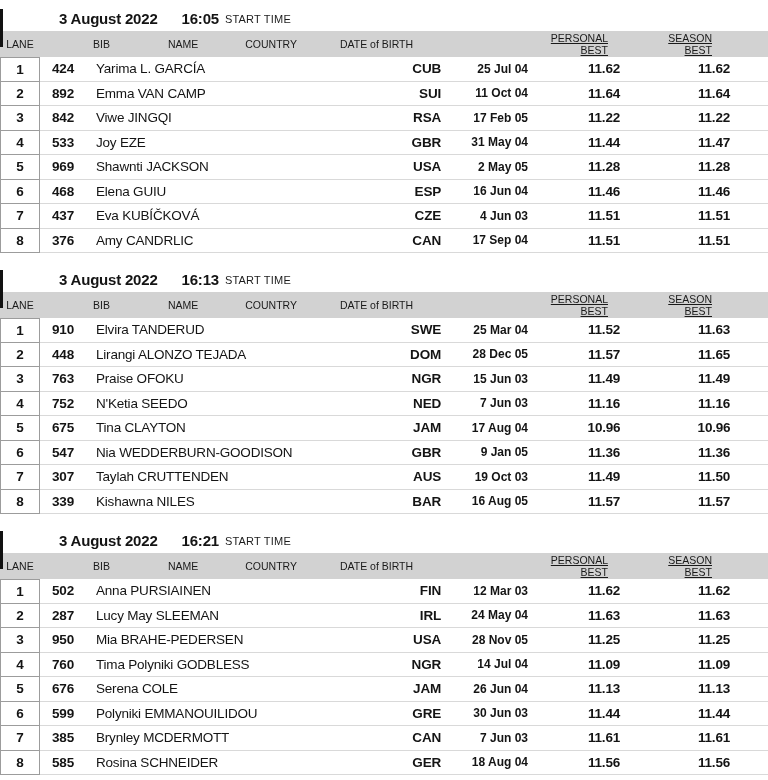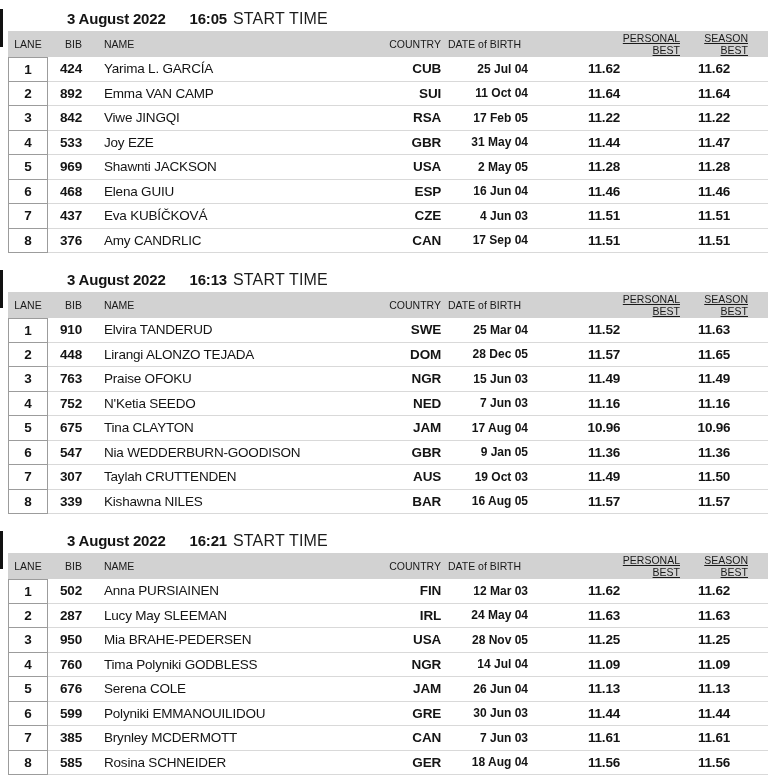--- a/index.html
+++ b/index.html
@@ -7,21 +7,21 @@
   body {
     font-family: "Liberation Sans", "DejaVu Sans", sans-serif;
     color: #141414;
     width: 768px;
     height: 780px;
     overflow: hidden;
   }
   .heat {
     position: relative;
     width: 768px;
-    padding-left: 8px;
+    padding-left: 0;
   }
   .heat.first { margin-top: 6px; }
   .heat + .heat { margin-top: 14px; }
   .edge-tab {
     position: absolute;
     left: 0;
     top: 3px;
     width: 3px;
     height: 38px;
     background: #111111;
@@ -37,36 +37,37 @@
     font-weight: bold;
     letter-spacing: -0.2px;
   }
   .title-time {
     font-size: 15px;
     font-weight: bold;
     margin-left: 24px;
     letter-spacing: -0.2px;
   }
   .title-startlabel {
-    font-size: 16px;
+    font-size: 11px;
     font-weight: 400;
     margin-left: 6px;
     letter-spacing: 0.2px;
     color: #1c1c1c;
   }
   .grid {
     display: grid;
     grid-template-columns: 40px 36px 1fr 61px 87px 152px 68px 20px;
     align-items: center;
   }
   .colhead-bar {
     background: #d2d2d2;
     height: 26px;
     font-size: 10.5px;
     color: #1a1a1a;
+    gap: 36px;
   }
   .ch { white-space: nowrap; }
   .ch-lane { text-align: center; }
   .ch-bib { text-align: right; padding-right: 2px; }
   .ch-name { padding-left: 20px; }
   .ch-country { text-align: right; }
   .ch-dob { text-align: center; }
   .ch-2line { text-align: right; line-height: 1.18; text-decoration: underline; }
   .row {
     height: 24.5px;

